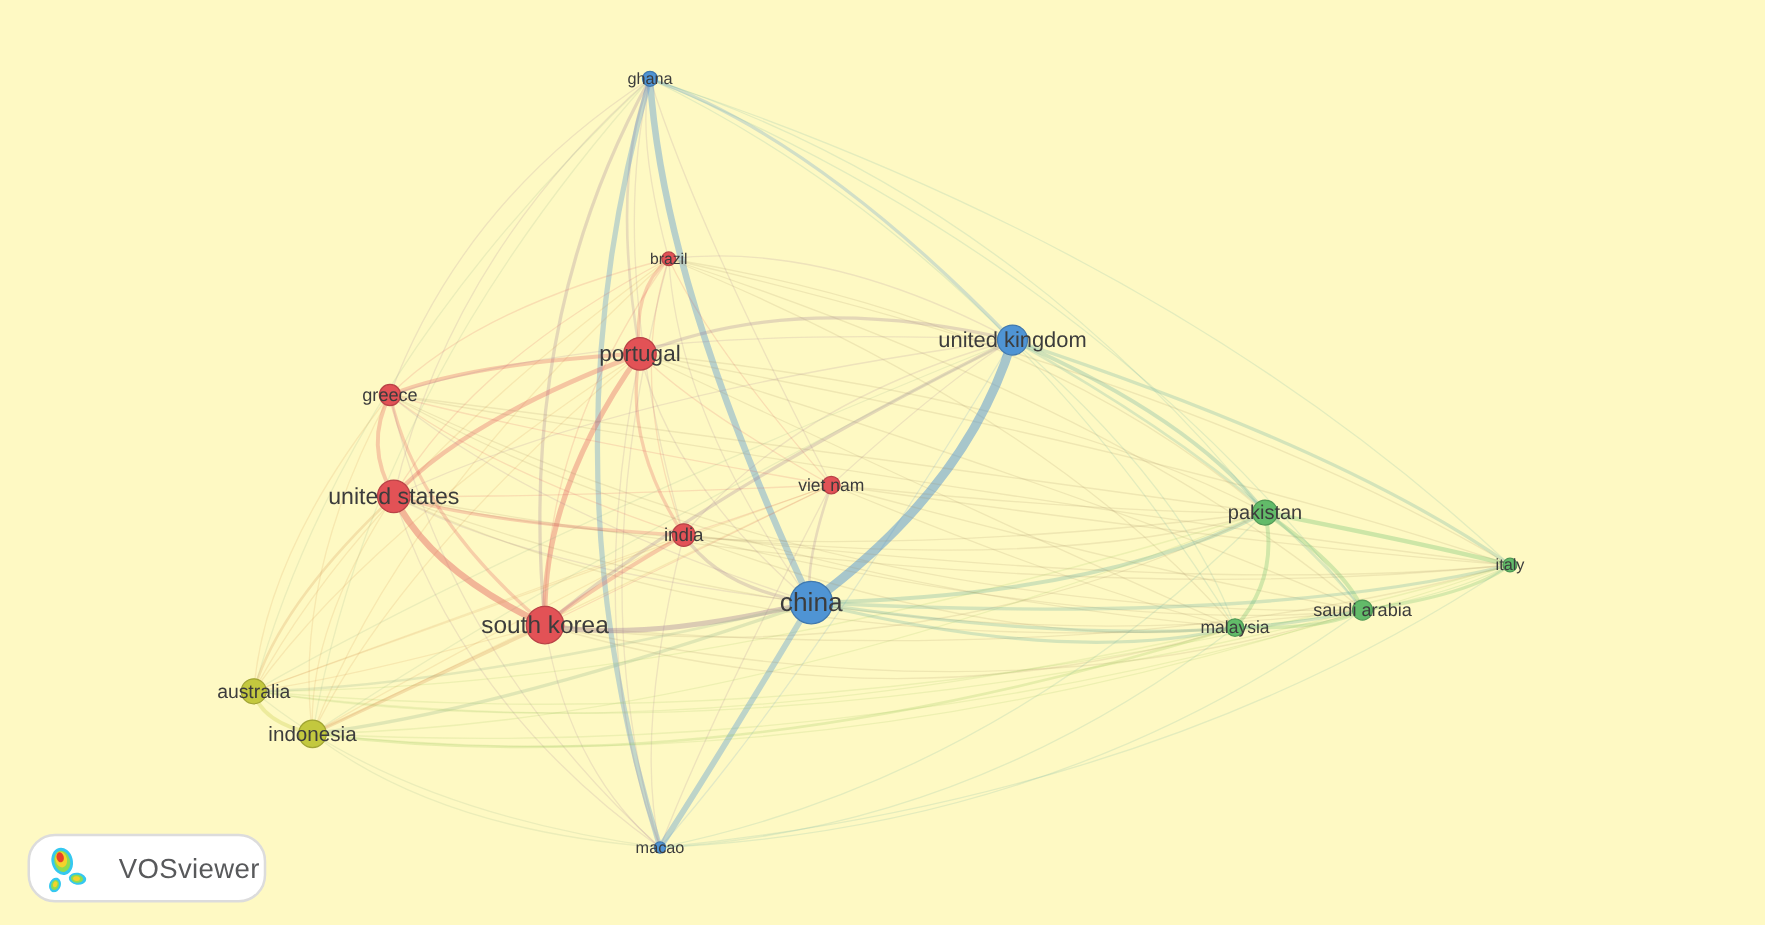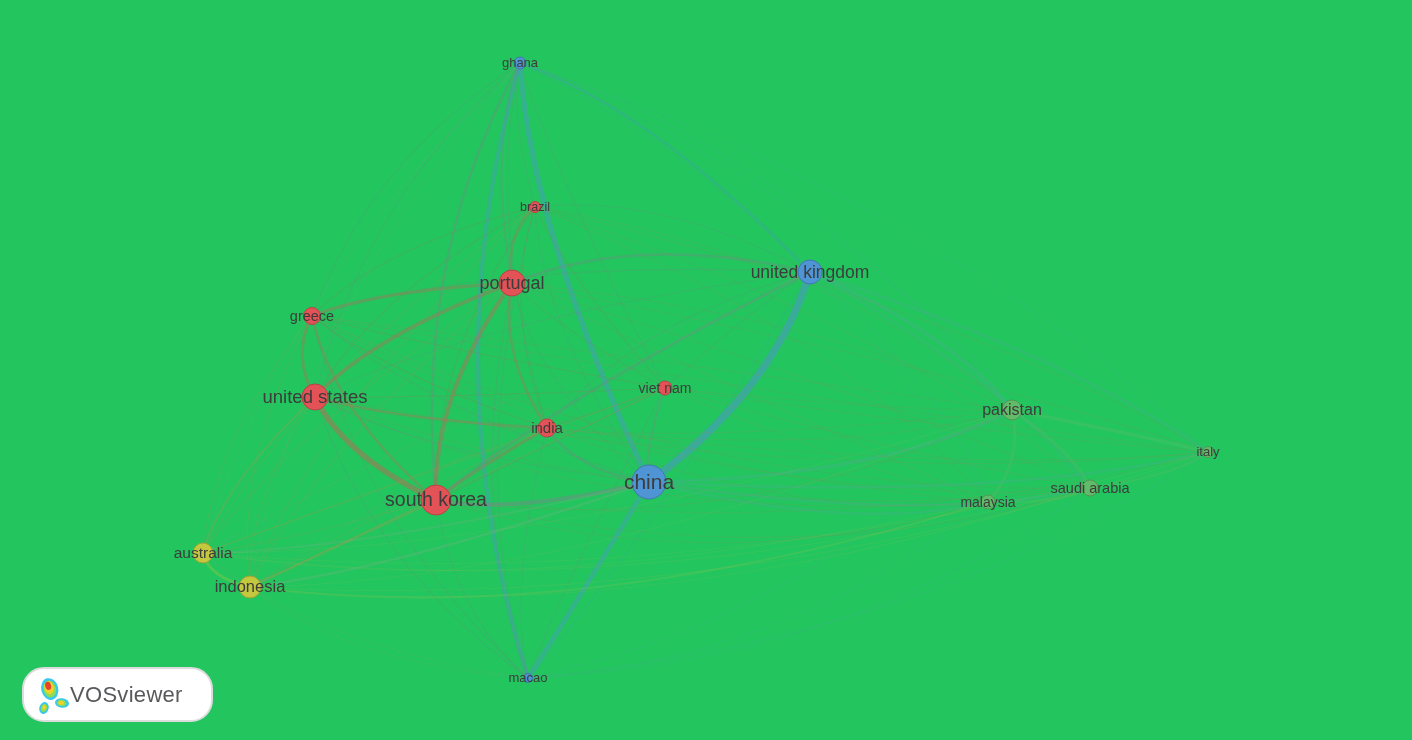--- a/index.html
+++ b/index.html
@@ -1,33 +1,33 @@
 <!DOCTYPE html>
 <html><head>
 <meta charset="utf-8">
 <style>
   html, body { margin: 0; padding: 0; background: #ffffff; }
   body {
     width: 1412px; height: 740px; overflow: hidden;
     font-family: "Liberation Sans", sans-serif;
   }
-  .canvas { position: relative; width: 1412px; height: 740px; background: #22c55e; }
+  .canvas { position: relative; width: 1412px; height: 740px; background: #fef9c3; }
   svg.net { position: absolute; left: 0; top: 0; }
   .net text {
     fill: #3c3c3c;
     font-family: "Liberation Sans", sans-serif;
     text-anchor: middle;
     cursor: default;
   }
   .logo-badge {
     position: absolute; left: 22px; top: 667px;
     width: 191px; height: 55px;
     border: 2px solid #dcdcdc; border-radius: 22px;
     background: #ffffff;
-    display: flex; align-items: center; gap: 0;
+    display: flex; align-items: center; gap: 25px;
     padding: 0 12px; box-sizing: border-box;
   }
   .logo-text {
     font-size: 22px; color: #58595b; letter-spacing: 0.3px;
     white-space: nowrap;
   }
 </style>
 </head>
 <body>
 

